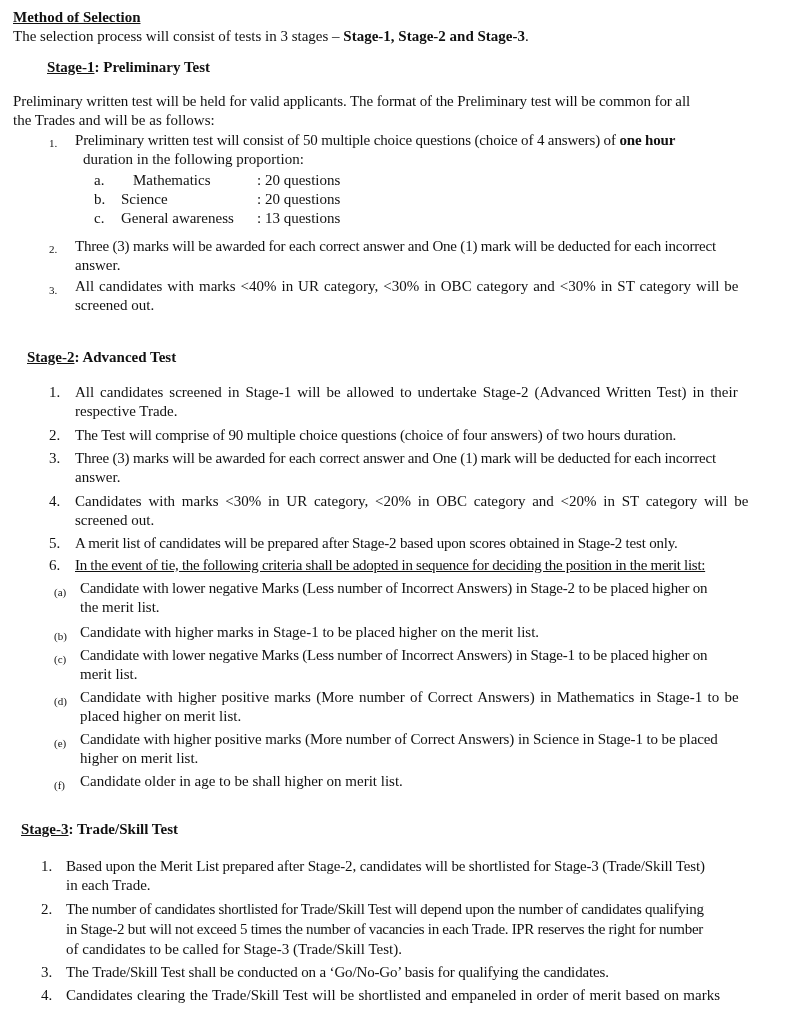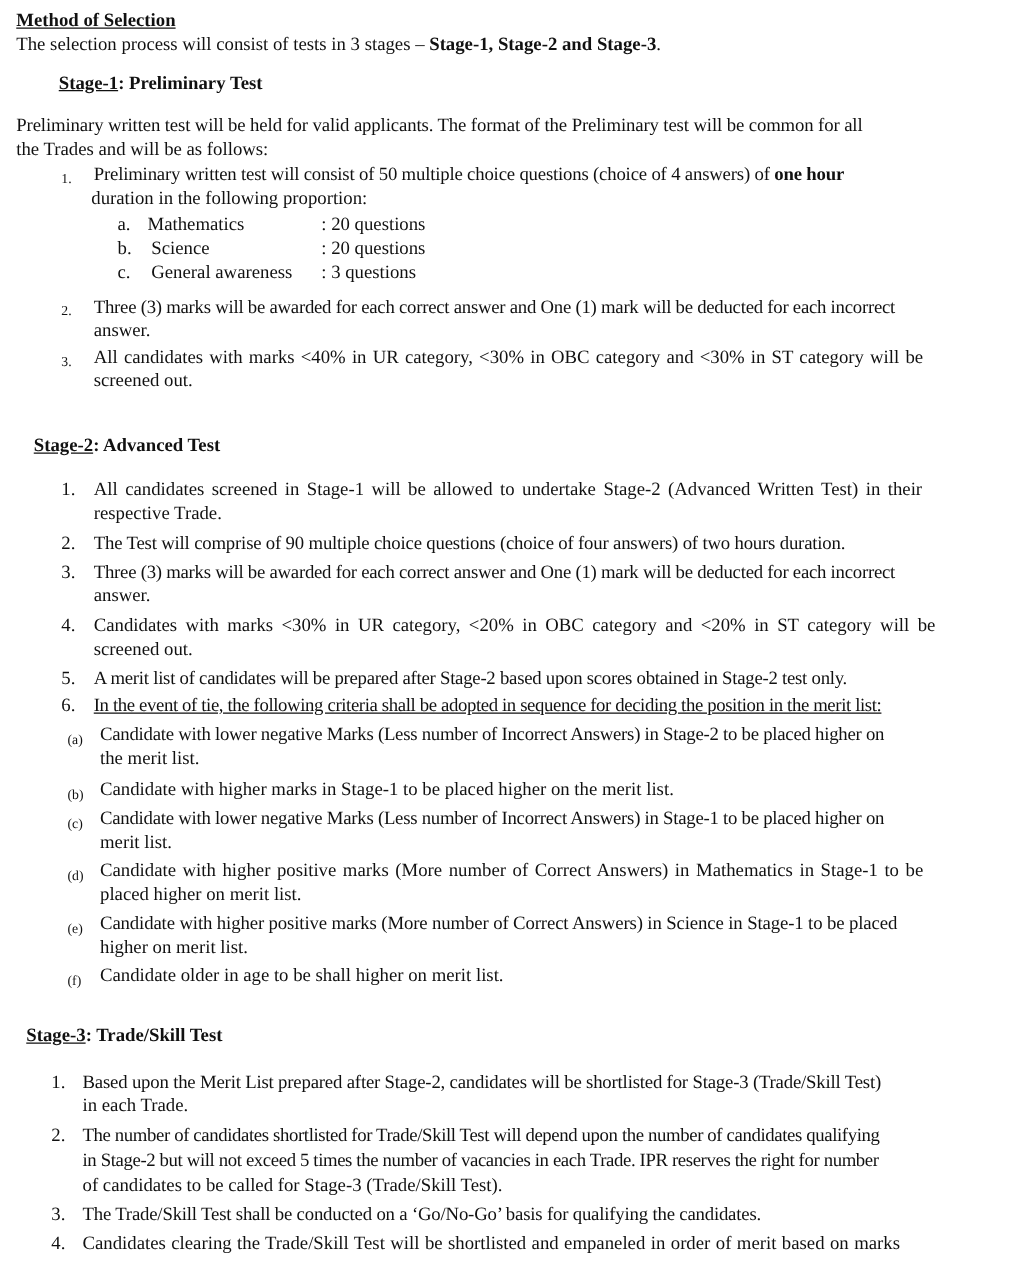--- a/index.html
+++ b/index.html
@@ -25,38 +25,38 @@
 <div class="line" style="left:13px;top:58px;margin-left:34px;">
   <b class="u">Stage-1</b><b>: Preliminary Test</b>
 </div>
 <div class="line" style="left:13px;top:92px;letter-spacing:-0.1px;">Preliminary written test will be held for valid applicants.  The format of the Preliminary test will be common for all</div>
 <div class="line" style="left:13px;top:111px;">the Trades and will be as follows:</div>
 
 <div>
   <div>
     <span class="num small-num" style="left:49px;top:134px;">1.</span>
     <div class="line" style="left:75px;top:131px;letter-spacing:-0.15px;"><span>Preliminary written test will consist of 50 multiple choice questions (choice of 4 answers) of </span><b>one hour</b></div>
-    <div class="line" style="left:73px;top:150px;">duration in the following proportion:</div>
+    <div class="line" style="left:83px;top:150px;">duration in the following proportion:</div>
   </div>
 
   <div>
     <div>
       <span class="num" style="left:94px;top:171px;">a.</span>
-      <span class="num" style="left:118px;top:171px;text-align:right;">Mathematics</span>
+      <span class="num" style="left:133px;top:171px;text-align:right;">Mathematics</span>
       <span class="num" style="left:257px;top:171px;">: 20 questions</span>
     </div>
     <div>
       <span class="num" style="left:94px;top:190px;">b.</span>
       <span class="num" style="left:121px;top:190px;">Science</span>
       <span class="num" style="left:257px;top:190px;">: 20 questions</span>
     </div>
     <div>
       <span class="num" style="left:94px;top:209px;">c.</span>
       <span class="num" style="left:121px;top:209px;">General awareness</span>
-      <span class="num" style="left:257px;top:209px;">: 3 questions</span>
+      <span class="num" style="left:257px;top:209px;">: 13 questions</span>
     </div>
   </div>
 
   <div>
     <span class="num small-num" style="left:49px;top:240px;">2.</span>
     <div class="line" style="left:75px;top:237px;letter-spacing:-0.2px;">Three (3) marks will be awarded for each correct answer and One (1) mark will be deducted for each incorrect</div>
     <div class="line" style="left:75px;top:256px;">answer.</div>
   </div>
   <div>
     <span class="num small-num" style="left:49px;top:281px;">3.</span>

